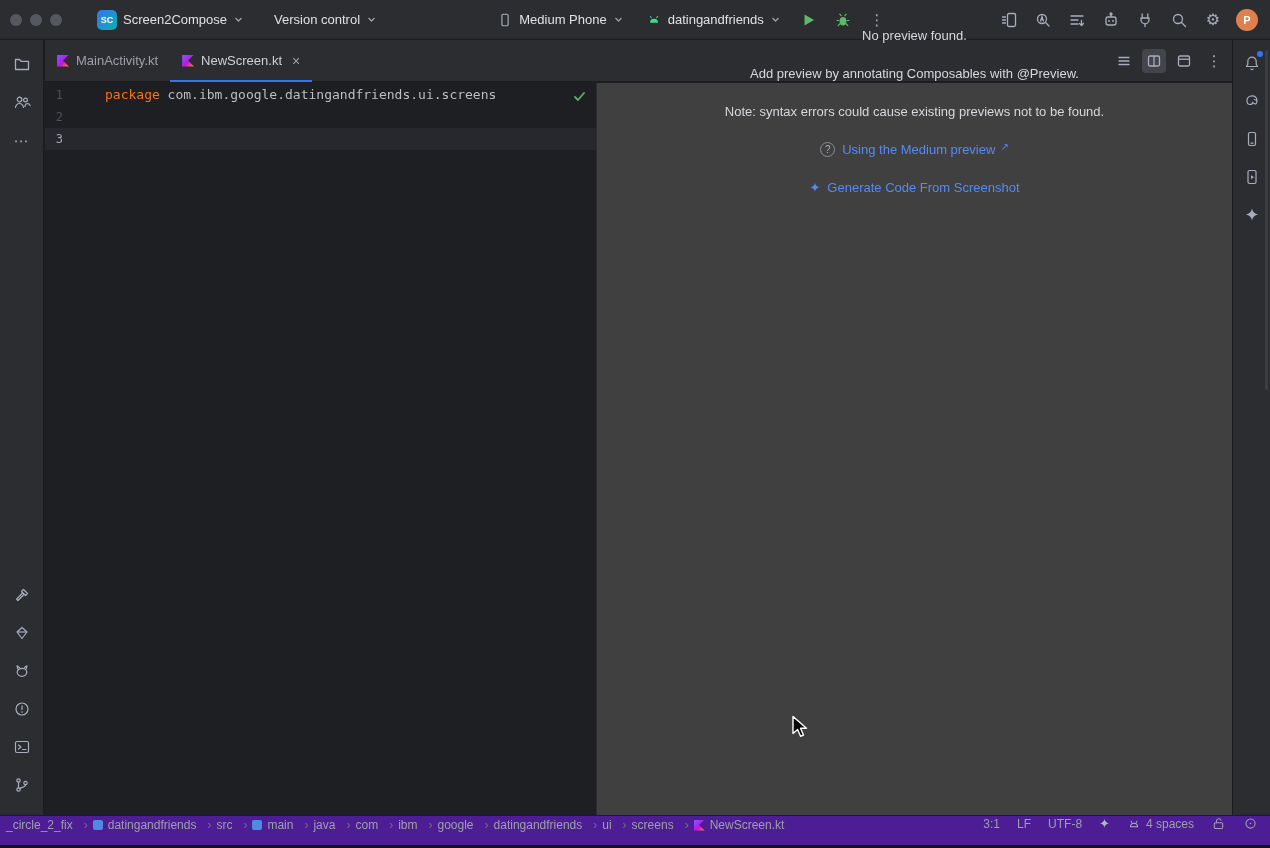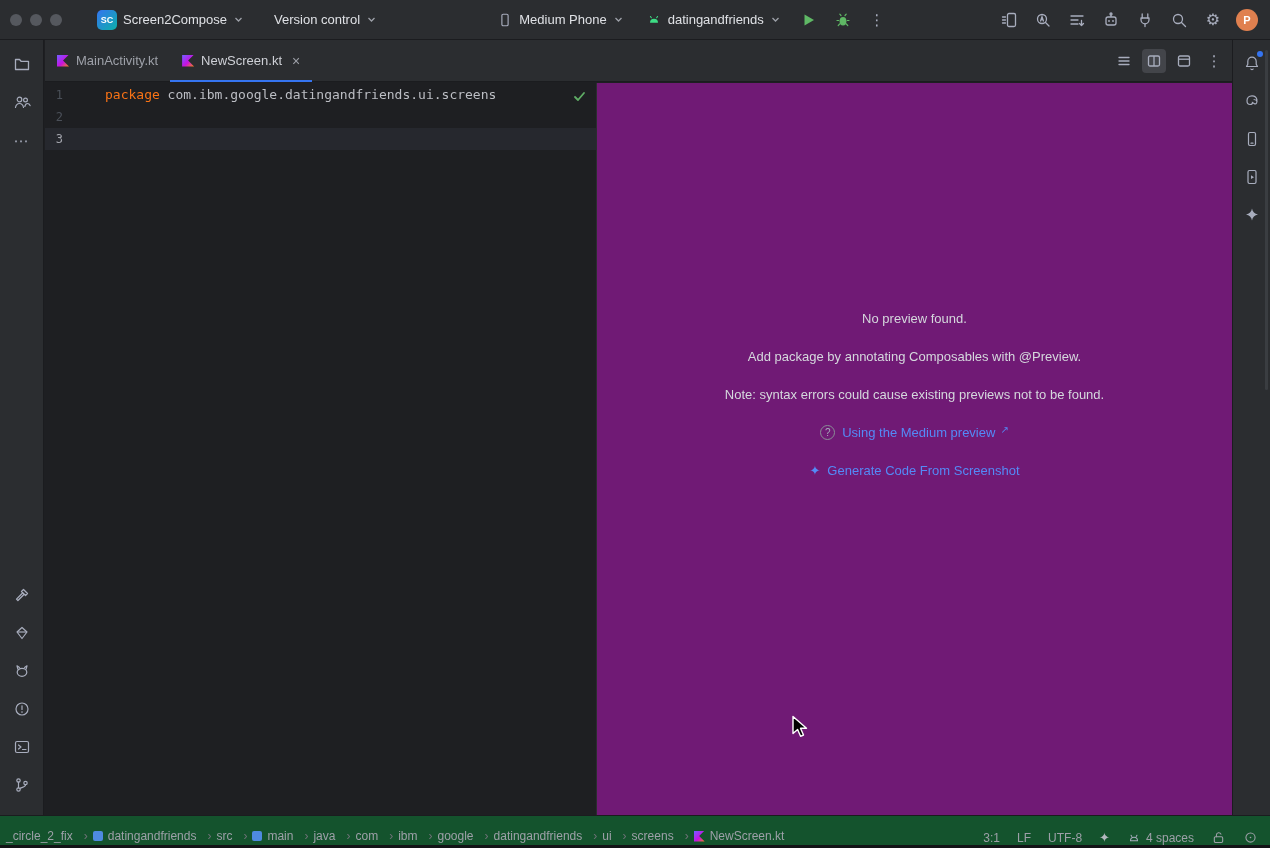--- a/index.html
+++ b/index.html
@@ -54,40 +54,40 @@
   .eline{display:flex;align-items:center;height:22px;line-height:22px}
   .eline.caret-line{background:#26282e}
   .ln{width:18px;text-align:right;color:#4b5059;font-size:12px;flex:none}
   .caret-line .ln{color:#a1a3ab}
   .code{margin-left:42px;white-space:pre;color:#bcbec4}
   .kw{color:#f97316}
   .inspections-ok{position:absolute;top:7px;right:10px}
   .split-divider{position:absolute;left:596px;top:83px;bottom:33px;width:1px;background:#2b2d30}
 
   
-  .preview{position:absolute;left:597px;right:38px;top:83px;bottom:33px;background:#701a75;
-    display:flex;flex-direction:column;align-items:center;justify-content:center;gap:23px;
+  .preview{position:absolute;left:597px;right:38px;top:83px;bottom:33px;background:#404040;
+    display:flex;flex-direction:column;align-items:center;gap:23px;
     font-size:13px;color:#d5d8dd}
   .preview-inner{display:flex;flex-direction:column;align-items:center;gap:23px;transform:translateY(-55px)}
   .pv-link{display:flex;align-items:center;gap:7px;color:#548af7;cursor:default}
   .q-circle{width:15px;height:15px;border-radius:50%;border:1px solid #8a8e96;color:#a8adbd;
     font-size:10px;display:flex;align-items:center;justify-content:center;flex:none}
   .ext-arrow{font-size:10px;position:relative;top:-3px;margin-left:-2px}
   .spark-blue{color:#548af7;font-size:13px;line-height:1}
 
   
   .rightstrip{position:absolute;right:0;top:40px;bottom:33px;width:38px;background:#2b2d30;
     border-left:1px solid #1b1c1f;display:flex;flex-direction:column;align-items:center;padding-top:8px}
   .rightstrip .icon-btn{width:30px;height:30px;margin-bottom:8px;position:relative}
   .notif-dot{position:absolute;top:3px;right:4px;width:6px;height:6px;border-radius:50%;background:#3574f0}
   .scrollbar-thumb{position:absolute;right:2px;top:50px;height:340px;width:3px;border-radius:2px;background:#3a3d41}
 
   
-  .statusbar{position:absolute;left:0;right:0;bottom:3px;height:30px;background:#14532d;border-top:1px solid #1b1c1f;
-    display:flex;align-items:flex-end;font-size:12px;color:#9da0a8;padding:0 12px 0 4px;white-space:nowrap}
+  .statusbar{position:absolute;left:0;right:0;bottom:3px;height:30px;background:#4c1d95;border-top:1px solid #1b1c1f;
+    display:flex;align-items:flex-start;font-size:12px;color:#9da0a8;padding:0 12px 0 4px;white-space:nowrap}
   .crumbs{display:flex;align-items:center;min-width:0;overflow:hidden}
   .crumb{display:flex;align-items:center;gap:5px;padding:2px 2px}
   .crumb:not(:last-child)::after{content:"›";color:#6e7177;margin-left:6px;margin-right:1px}
   .mod-icon{width:10px;height:10px;border-radius:2px;background:#4e8ae0;flex:none}
   .kotlin-icon-sm{width:11px;height:11px;flex:none;
     background:linear-gradient(135deg,#7f52ff 10%,#c711e1 55%,#f88909 100%);
     clip-path:polygon(0 0,100% 0,50% 50%,100% 100%,0 100%)}
   .sb-right{margin-left:auto;display:flex;align-items:center;gap:17px}
   .sb-item{display:flex;align-items:center;gap:5px;color:#9da0a8}
   .spark-gray{color:#b4b8bf;font-size:13px;line-height:1}
@@ -342,21 +342,21 @@
         <path d="M2 7l3 3 6-7" stroke="#5fad65" stroke-width="1.8" stroke-linecap="round" stroke-linejoin="round"></path>
       </svg>
   </span>
 </div>
 
 <div class="split-divider"></div>
 
 <div class="preview">
   <div class="preview-inner">
     <div>No preview found.</div>
-    <div>Add package by annotating Composables with @Preview.</div>
+    <div>Add preview by annotating Composables with @Preview.</div>
     <div>Note: syntax errors could cause existing previews not to be found.</div>
     <div class="pv-link">
       <span class="q-circle">?</span>
       <span>Using the Medium preview</span>
       <span class="ext-arrow">↗</span>
     </div>
     <div class="pv-link">
       <span class="spark-blue">✦</span>
       <span>Generate Code From Screenshot</span>
     </div>

